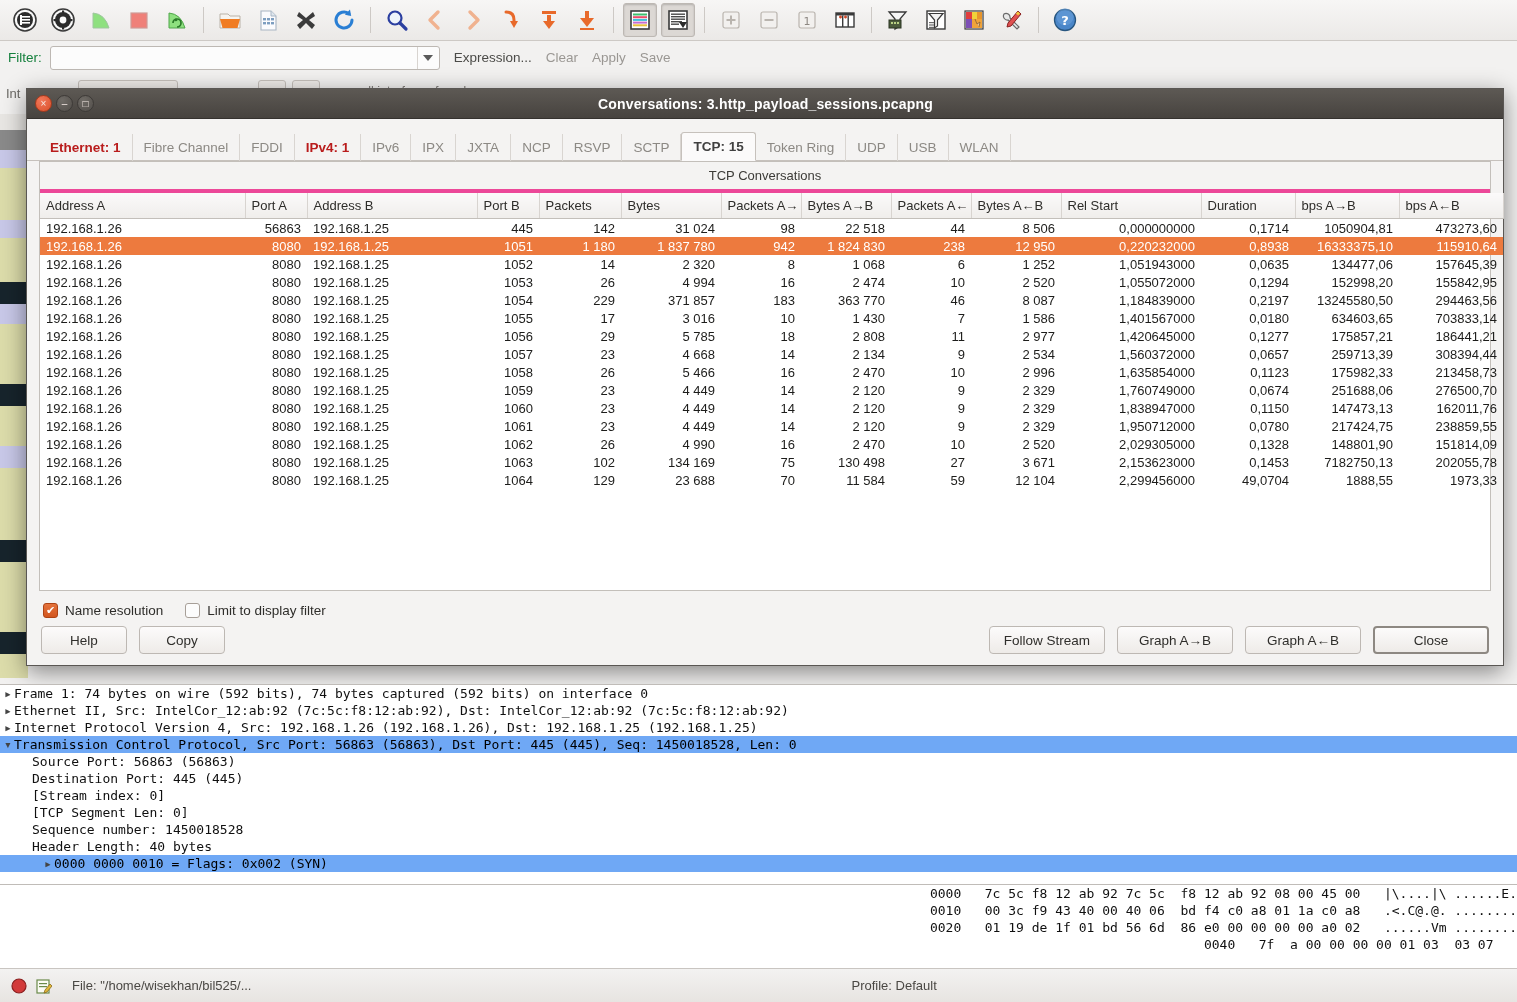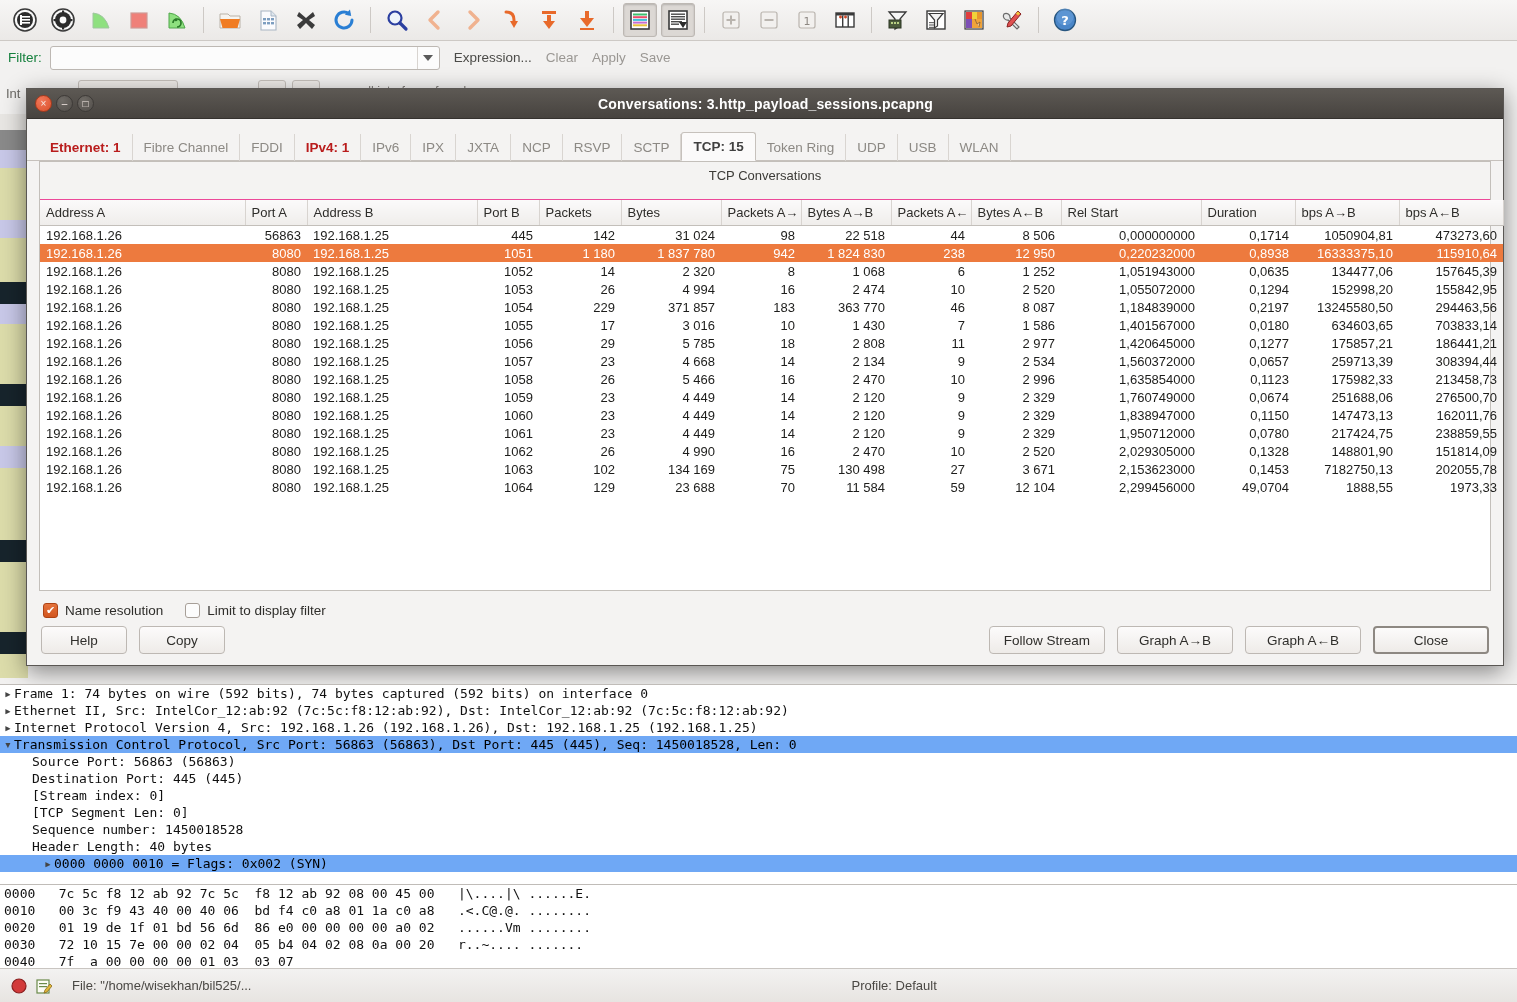--- a/index.html
+++ b/index.html
@@ -102,22 +102,22 @@
     border: 1px solid #c6c1bc; border-bottom: 1px solid #fbfafa; border-radius: 3px 3px 0 0;
   }
   .tab.enabled { color: #b91c1c; font-weight: bold; }
 
   
   .tablewrap {
     margin: 0 12px; background: #ffffff; border: 1px solid #c3bfba; height: 430px;
     display: flex; flex-direction: column;
   }
   .table-caption {
-    text-align: center; font-size: 13px; color: #3c3b37; padding: 6px 0 16px 0;
-    background: #f4f3f2; border-bottom: 1px solid #ec4899;
+    text-align: center; font-size: 13px; color: #3c3b37; padding: 6px 0 6px 0;
+    background: #f4f3f2; border-bottom: 4px solid #ec4899;
   }
   table { border-collapse: collapse; width: 100%; table-layout: fixed; }
   thead th {
     background: linear-gradient(to bottom, #fbfafa 0%, #efedeb 100%);
     border-bottom: 1px solid #c3bfba; border-right: 1px solid #d8d4d0;
     font-weight: normal; font-size: 13px; color: #2e2d2a;
     padding: 5px 6px; text-align: left; white-space: nowrap; overflow: hidden;
   }
   tbody td {
     font-size: 13px; color: #1d1d1b; padding: 1.5px 6px; white-space: nowrap; overflow: hidden;
@@ -161,20 +161,21 @@
   .arrow { display: inline-block; width: 10px; color: #444; }
   .indent1 { padding-left: 22px; }
   .indent2 { padding-left: 44px; }
 
   
   .hexpane {
     position: absolute; left: 0; top: 884px; width: 1517px; height: 84px;
     background: #ffffff; border-top: 1px solid #c0bcb8;
     font-family: "DejaVu Sans Mono", monospace; font-size: 13px; color: #101010;
     overflow: hidden;
+    text-align: right;
   }
   .hrow { height: 17px; line-height: 17px; padding-left: 4px; white-space: pre; }
   .hoff { color: #101010; }
 
   
   .statusbar {
     position: absolute; left: 0; top: 968px; width: 1517px; height: 34px;
     background: linear-gradient(to bottom,#f3f2f1,#e7e4e1);
     border-top: 1px solid #c9c5c1; display: flex; align-items: center; padding: 0 10px;
     font-size: 13px; color: #4a4844;
@@ -819,21 +820,20 @@
       <div class="drow indent1"><span class="arrow"></span><span>[TCP Segment Len: 0]</span></div>
       <div class="drow indent1"><span class="arrow"></span><span>Sequence number: 1450018528</span></div>
       <div class="drow indent1"><span class="arrow"></span><span>Header Length: 40 bytes</span></div>
       <div class="drow hl indent2"><span class="arrow">▸</span><span>0000 0000 0010 = Flags: 0x002 (SYN)</span></div>
     </div>
 
   <div class="hexpane" id="hexpane">
       <div class="hrow"><span class="hoff">0000</span><span>   7c 5c f8 12 ab 92 7c 5c  f8 12 ab 92 08 00 45 00</span><span>   |\....|\ ......E.</span></div>
       <div class="hrow"><span class="hoff">0010</span><span>   00 3c f9 43 40 00 40 06  bd f4 c0 a8 01 1a c0 a8</span><span>   .&lt;.C@.@. ........</span></div>
       <div class="hrow"><span class="hoff">0020</span><span>   01 19 de 1f 01 bd 56 6d  86 e0 00 00 00 00 a0 02</span><span>   ......Vm ........</span></div>
-      <div class="hrow"><span class="hoff">0030</span><span>   72 10 15 7e 00 00 02 04  05 b4 04 02 08 0a 00 20</span><span>   r..~.... .......</span></div>
       <div class="hrow"><span class="hoff">0040</span><span>   7f  a 00 00 00 00 01 03  03 07</span><span>   </span></div>
     </div>
 
   <div class="statusbar">
     <span class="stat-icon">
       <svg width="18" height="18" viewBox="0 0 18 18">
           <circle cx="9" cy="9" r="7" fill="#d23a3a" stroke="#8a1f1f" stroke-width="1.2"></circle>
         </svg>
     </span>
     <span class="stat-icon">

